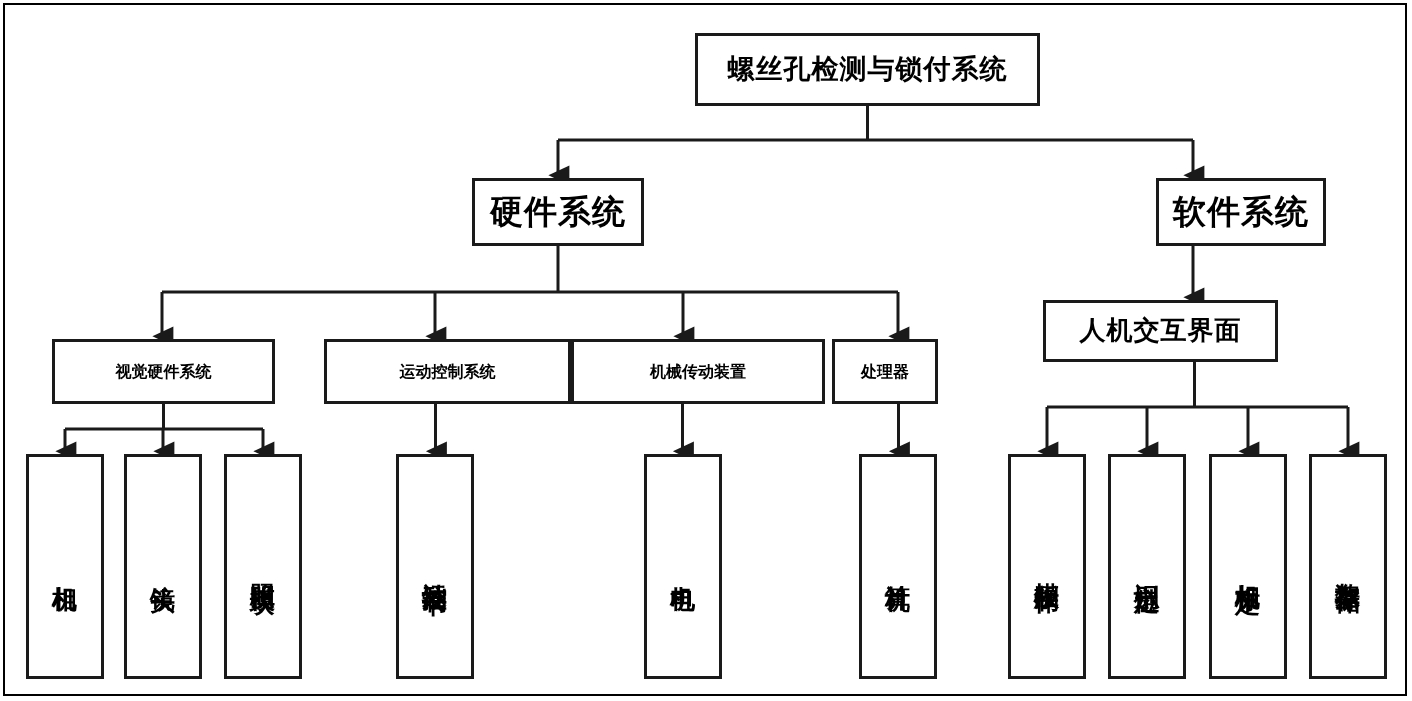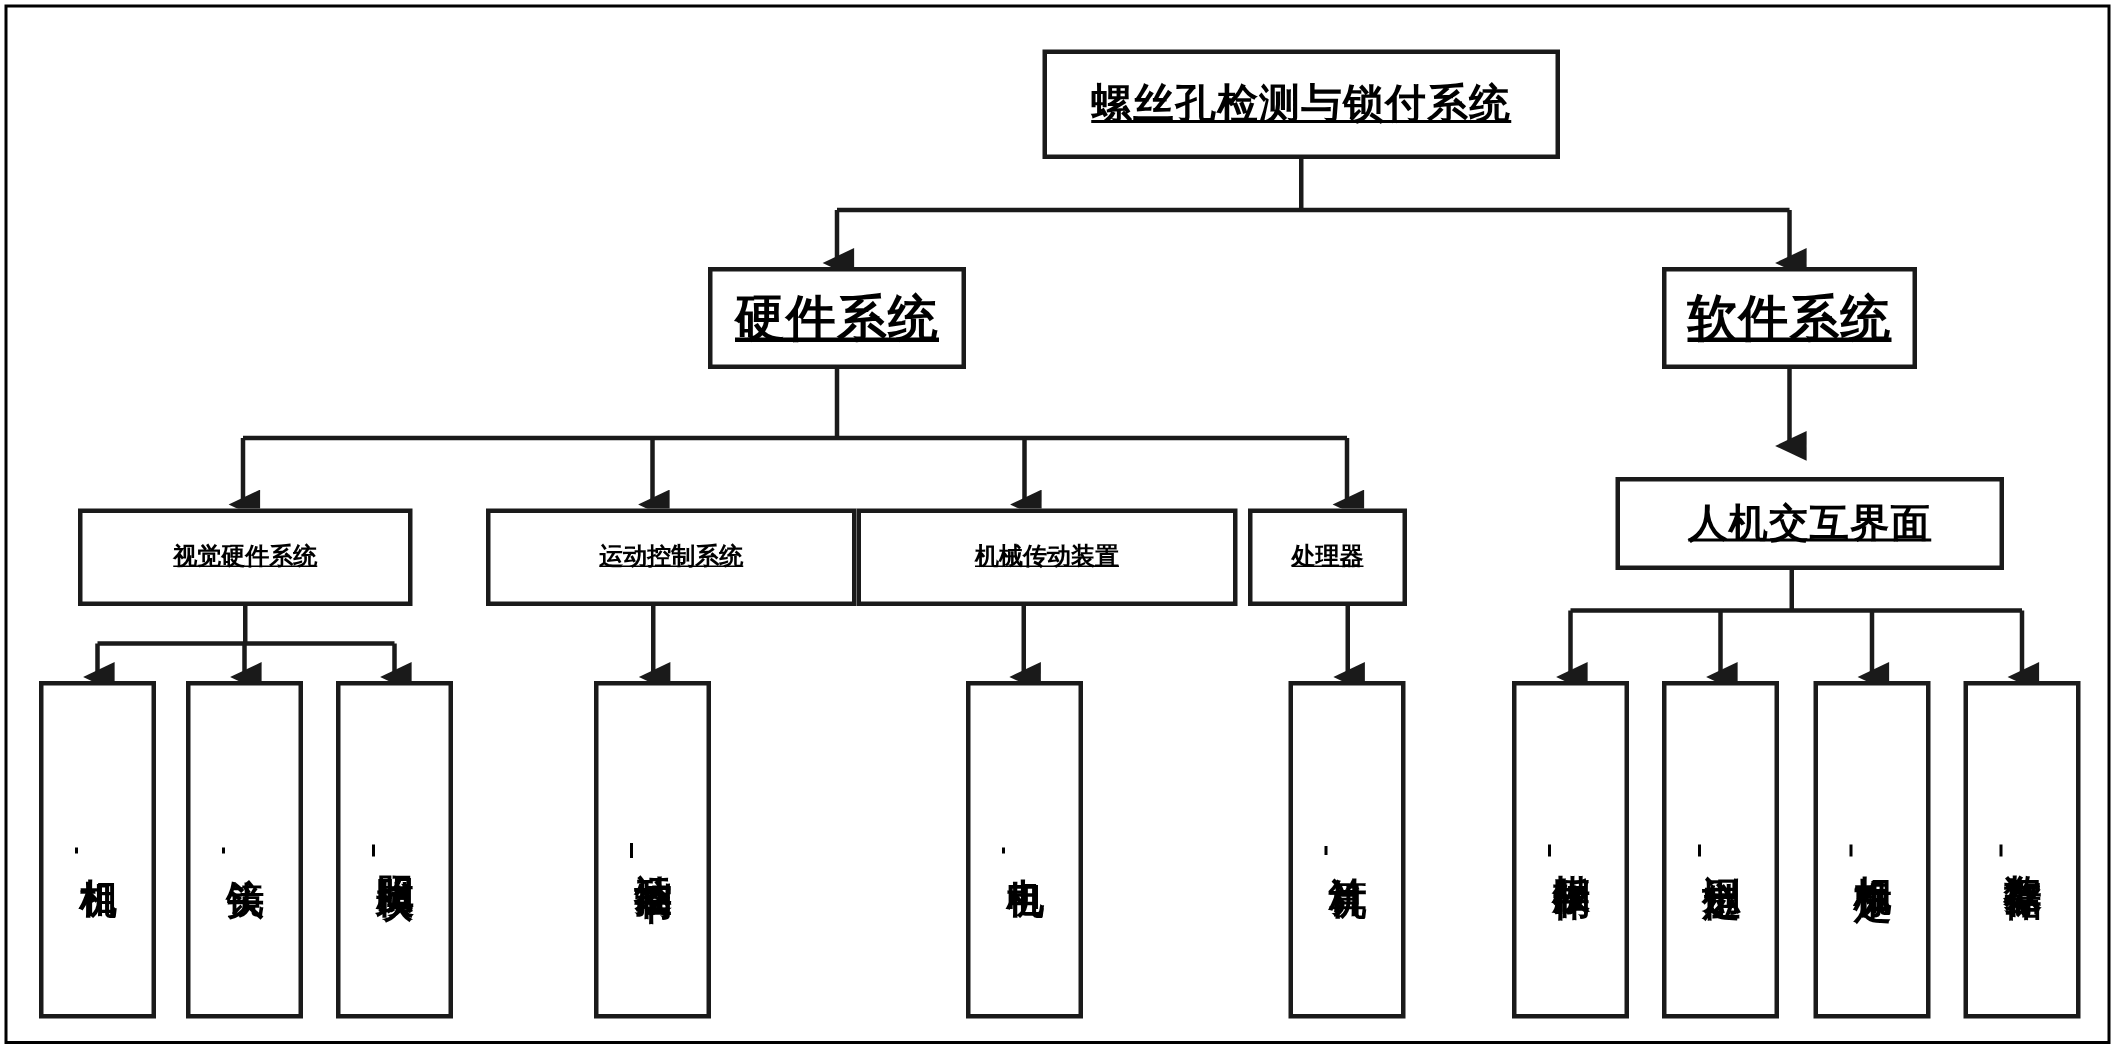--- a/index.html
+++ b/index.html
@@ -51,21 +51,20 @@
     writing-mode: horizontal-tb;
   }
   .node.vertical {
     writing-mode: vertical-rl;
     text-orientation: upright;
     letter-spacing: 2px;
   }
   .node .label {
     display: block;
     white-space: pre-line;
-    text-decoration: underline;
   }
   .lvl-root { font-size: 27px; letter-spacing: 1px; }
   .lvl-2    { font-size: 33px; letter-spacing: 1px; }
   .lvl-3    { font-size: 16px; letter-spacing: 0px; }
   .lvl-hmi  { font-size: 26px; letter-spacing: 1px; }
   .lvl-leaf { font-size: 25px; }
 </style>
 </head>
 <body>
 
@@ -109,41 +108,41 @@
   </svg>
 
   <div class="node horizontal lvl-root" style="left:695px;top:33px;width:345px;height:73px;">
     <span class="label">螺丝孔检测与锁付系统</span>
   </div>
 
   <div class="node horizontal lvl-2" style="left:472px;top:178px;width:172px;height:68px;">
     <span class="label">硬件系统</span>
   </div>
 
-  <div class="node horizontal lvl-2" style="left:1108px;top:178px;width:170px;height:68px;">
+  <div class="node horizontal lvl-2" style="left:1156px;top:178px;width:170px;height:68px;">
     <span class="label">软件系统</span>
   </div>
 
   <div class="node horizontal lvl-3" style="left:52px;top:339px;width:223px;height:65px;">
     <span class="label">视觉硬件系统</span>
   </div>
 
   <div class="node horizontal lvl-3" style="left:324px;top:339px;width:247px;height:65px;">
     <span class="label">运动控制系统</span>
   </div>
 
   <div class="node horizontal lvl-3" style="left:571px;top:339px;width:254px;height:65px;">
     <span class="label">机械传动装置</span>
   </div>
 
   <div class="node horizontal lvl-3" style="left:832px;top:339px;width:106px;height:65px;text-align:right;">
     <span class="label">处理器</span>
   </div>
 
-  <div class="node horizontal lvl-hmi" style="left:1077px;top:300px;width:259px;height:62px;margin-top:18px;">
+  <div class="node horizontal lvl-hmi" style="left:1043px;top:300px;width:235px;height:62px;">
     <span class="label">人机交互界面</span>
   </div>
 
   <div class="node vertical lvl-leaf" style="left:26px;top:454px;width:78px;height:225px;">
     <span class="label">相机</span>
   </div>
 
   <div class="node vertical lvl-leaf" style="left:124px;top:454px;width:78px;height:225px;">
     <span class="label">镜头</span>
   </div>

